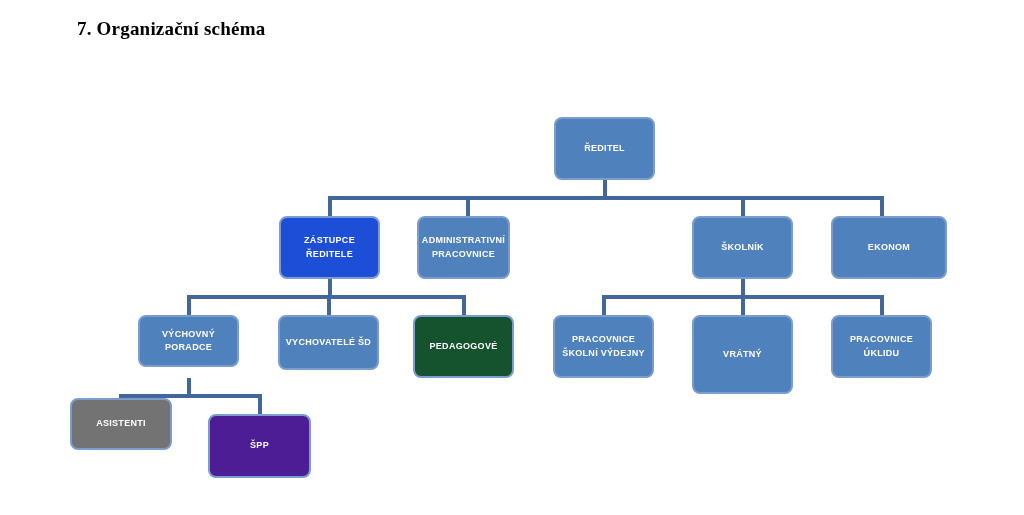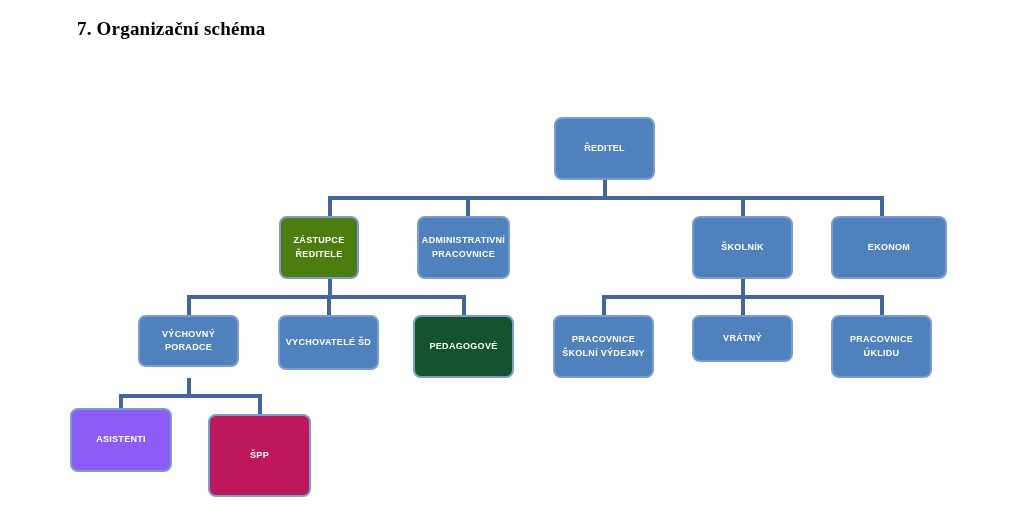--- a/index.html
+++ b/index.html
@@ -79,30 +79,30 @@
       <div class="conn" style="left: 741px; top: 279px; width: 4px; height: 20px; background: rgb(68, 103, 155);"></div>
       <div class="conn" style="left: 602px; top: 295px; width: 282px; height: 4px; background: rgb(68, 103, 155);"></div>
       <div class="conn" style="left: 602px; top: 295px; width: 4px; height: 20px; background: rgb(68, 103, 155);"></div>
       <div class="conn" style="left: 741px; top: 295px; width: 4px; height: 20px; background: rgb(68, 103, 155);"></div>
       <div class="conn" style="left: 880px; top: 295px; width: 4px; height: 20px; background: rgb(68, 103, 155);"></div>
       <div class="conn" style="left: 187px; top: 378px; width: 4px; height: 20px; background: rgb(68, 103, 155);"></div>
       <div class="conn" style="left: 119px; top: 394px; width: 143px; height: 4px; background: rgb(68, 103, 155);"></div>
       <div class="conn" style="left: 119px; top: 394px; width: 4px; height: 20px; background: rgb(68, 103, 155);"></div>
       <div class="conn" style="left: 258px; top: 394px; width: 4px; height: 20px; background: rgb(68, 103, 155);"></div>
       <div class="org-node" style="left: 554px; top: 117px; width: 101px; height: 63px; background: rgb(79, 129, 189); border-color: rgb(122, 156, 206); color: rgb(255, 255, 255);">ŘEDITEL</div>
-      <div class="org-node" style="left: 279px; top: 216px; width: 80px; height: 63px; background: #4d7c0f; border-color: rgb(122, 156, 206); color: rgb(255, 255, 255);">ZÁSTUPCE ŘEDITELE</div>
+      <div class="org-node" style="left: 279px; top: 216px; width: 101px; height: 63px; background: #1d4ed8; border-color: rgb(122, 156, 206); color: rgb(255, 255, 255);">ZÁSTUPCE ŘEDITELE</div>
       <div class="org-node" style="left: 417px; top: 216px; width: 93px; height: 63px; background: rgb(79, 129, 189); border-color: rgb(122, 156, 206); color: rgb(255, 255, 255);">ADMINISTRATIVNÍ
 PRACOVNICE</div>
       <div class="org-node" style="left: 692px; top: 216px; width: 101px; height: 63px; background: rgb(79, 129, 189); border-color: rgb(122, 156, 206); color: rgb(255, 255, 255);">ŠKOLNÍK</div>
       <div class="org-node" style="left: 831px; top: 216px; width: 116px; height: 63px; background: rgb(79, 129, 189); border-color: rgb(122, 156, 206); color: rgb(255, 255, 255);">EKONOM</div>
       <div class="org-node" style="left: 138px; top: 315px; width: 101px; height: 52px; background: rgb(79, 129, 189); border-color: rgb(122, 156, 206); color: rgb(255, 255, 255);">VÝCHOVNÝ
 PORADCE</div>
       <div class="org-node" style="left: 278px; top: 315px; width: 101px; height: 55px; background: rgb(79, 129, 189); border-color: rgb(122, 156, 206); color: rgb(255, 255, 255);">VYCHOVATELÉ ŠD</div>
       <div class="org-node" style="left: 413px; top: 315px; width: 101px; height: 63px; background: #14532d; border-color: rgb(122, 156, 206); color: rgb(255, 255, 255);">PEDAGOGOVÉ</div>
       <div class="org-node" style="left: 553px; top: 315px; width: 101px; height: 63px; background: rgb(79, 129, 189); border-color: rgb(122, 156, 206); color: rgb(255, 255, 255);">PRACOVNICE
 ŠKOLNÍ VÝDEJNY</div>
-      <div class="org-node" style="left: 692px; top: 315px; width: 101px; height: 47px; background: rgb(79, 129, 189); border-color: rgb(122, 156, 206); color: rgb(255, 255, 255);">VRÁTNÝ</div>
+      <div class="org-node" style="left: 692px; top: 315px; width: 101px; height: 79px; background: rgb(79, 129, 189); border-color: rgb(122, 156, 206); color: rgb(255, 255, 255);">VRÁTNÝ</div>
       <div class="org-node" style="left: 831px; top: 315px; width: 101px; height: 63px; background: rgb(79, 129, 189); border-color: rgb(122, 156, 206); color: rgb(255, 255, 255);">PRACOVNICE
 ÚKLIDU</div>
-      <div class="org-node" style="left: 70px; top: 408px; width: 102px; height: 64px; background: #8b5cf6; border-color: rgb(122, 156, 206); color: rgb(255, 255, 255);">ASISTENTI</div>
-      <div class="org-node" style="left: 208px; top: 414px; width: 103px; height: 83px; background: #be185d; border-color: rgb(122, 156, 206); color: rgb(255, 255, 255);">ŠPP</div>
+      <div class="org-node" style="left: 70px; top: 398px; width: 102px; height: 52px; background: #737373; border-color: rgb(122, 156, 206); color: rgb(255, 255, 255);">ASISTENTI</div>
+      <div class="org-node" style="left: 208px; top: 414px; width: 103px; height: 64px; background: #4c1d95; border-color: rgb(122, 156, 206); color: rgb(255, 255, 255);">ŠPP</div>
     </div>
 </div>
 
 </body></html>

